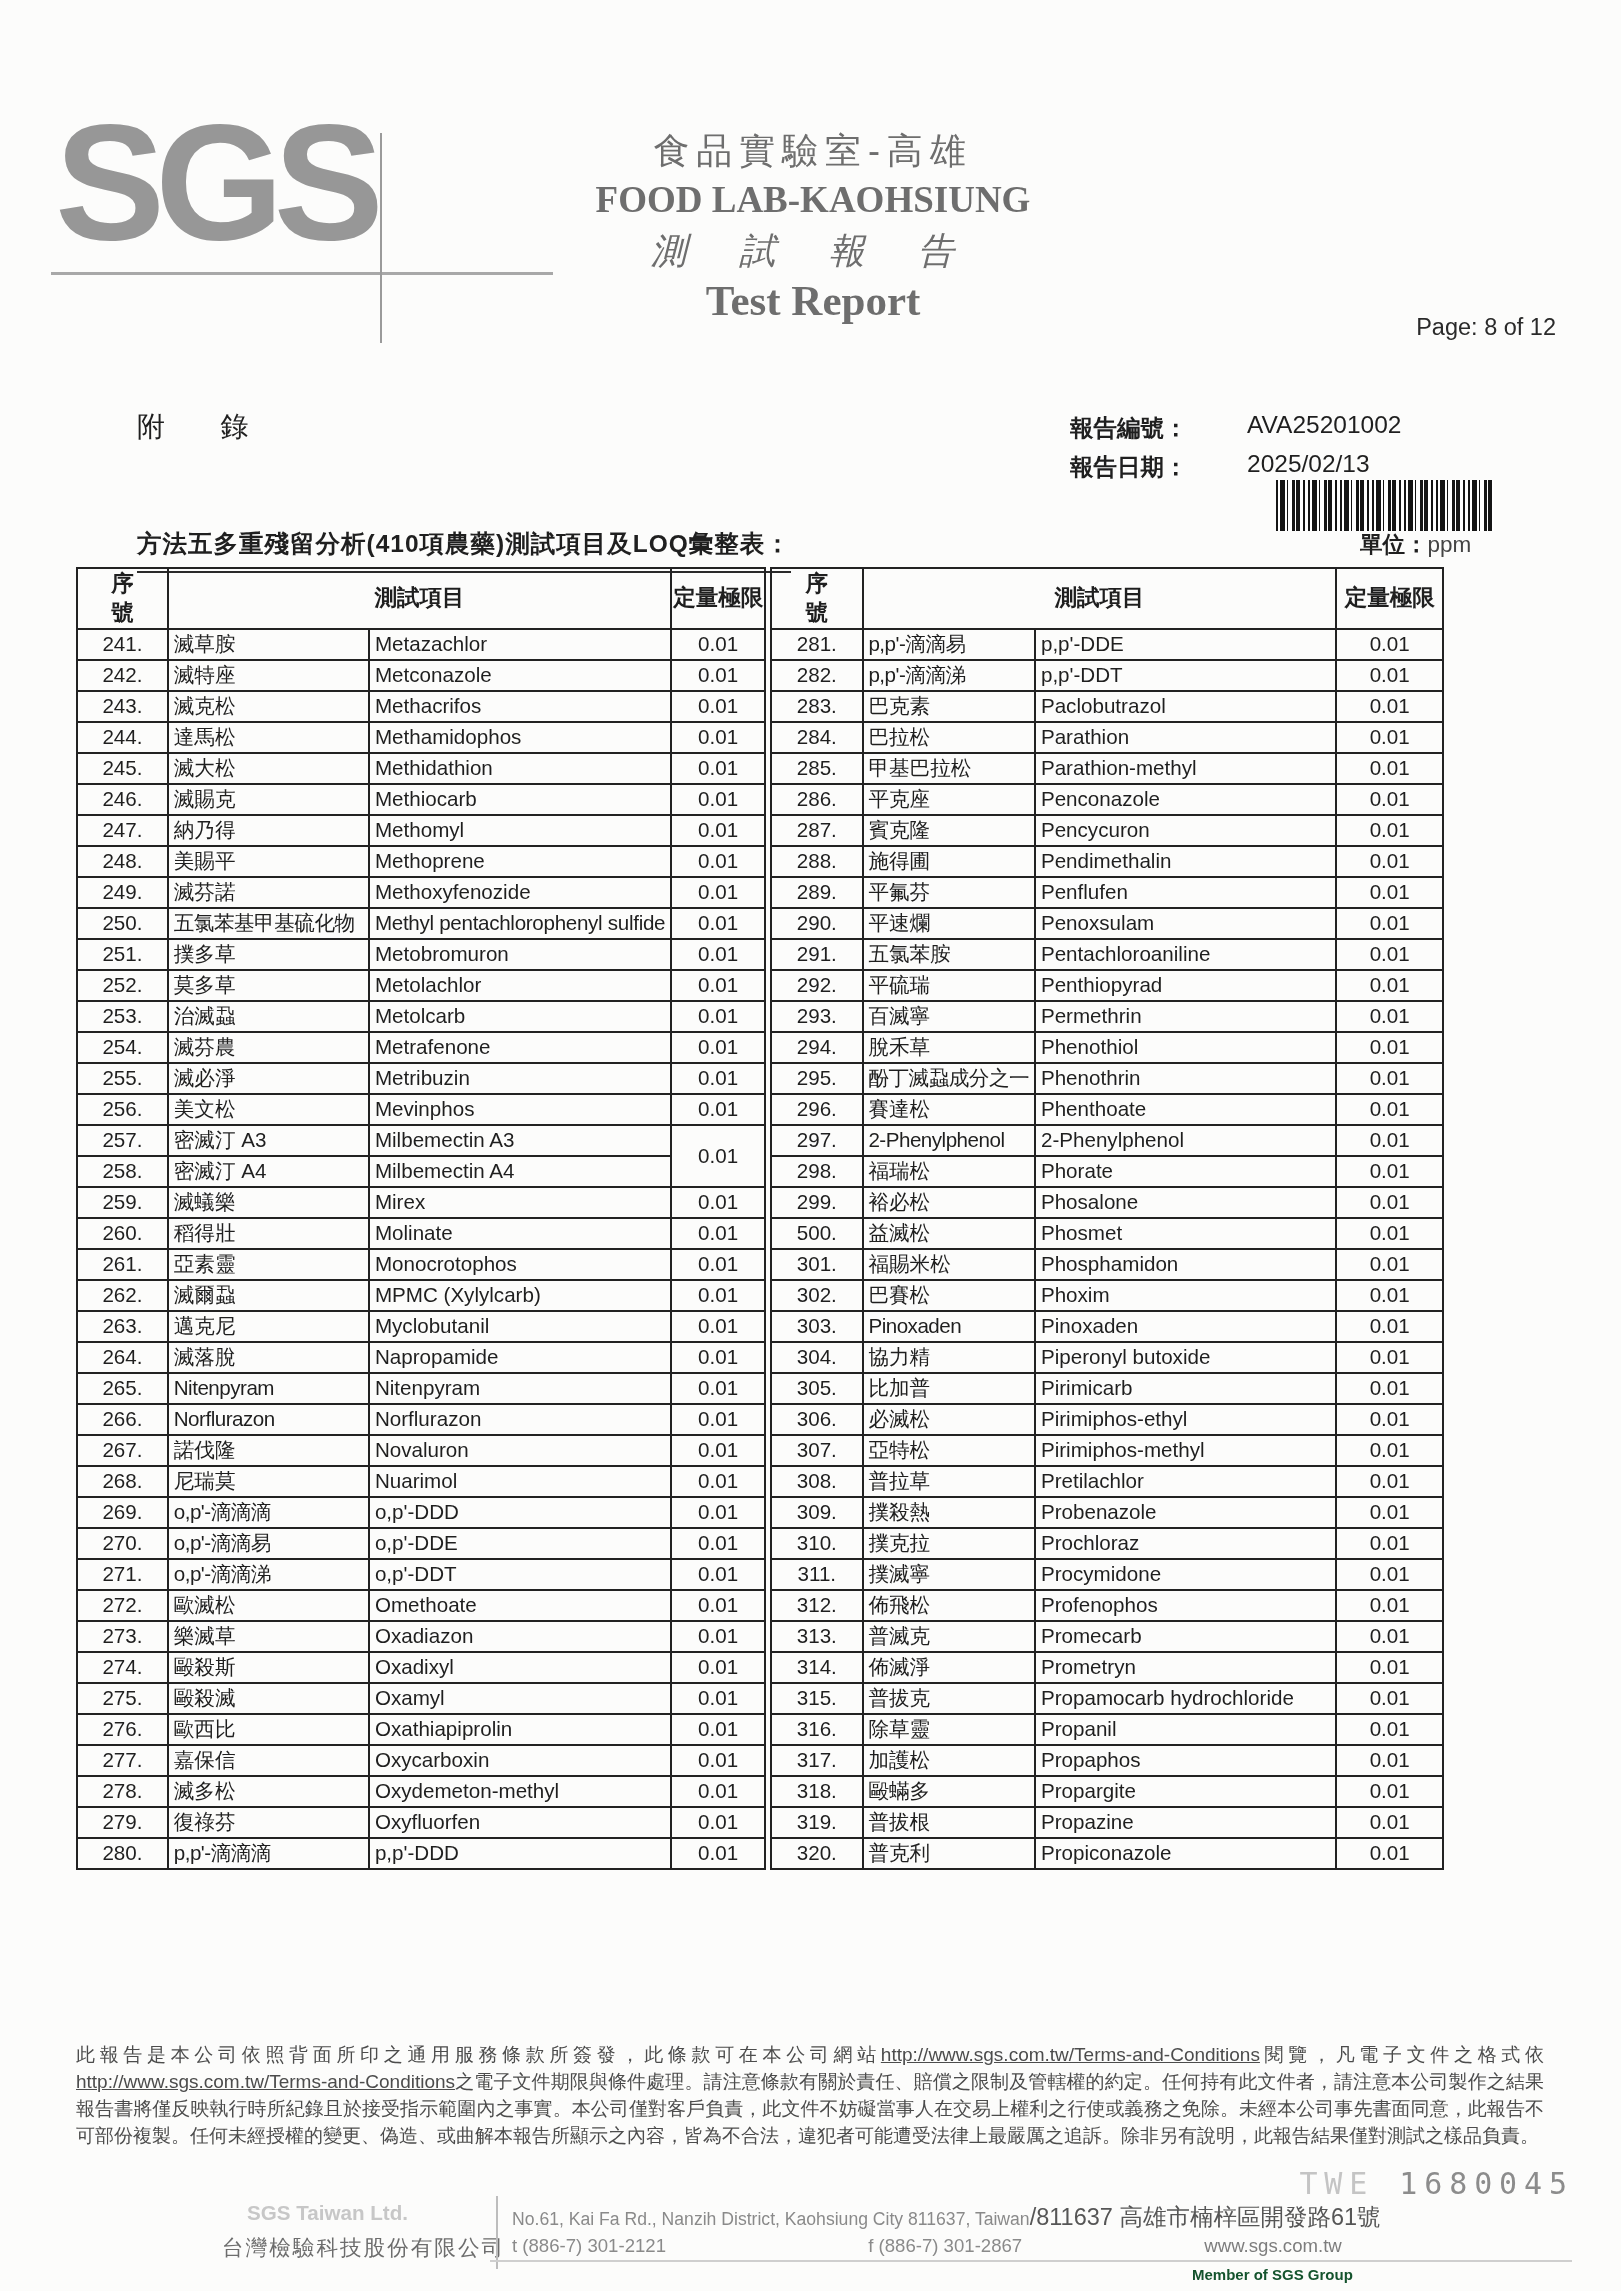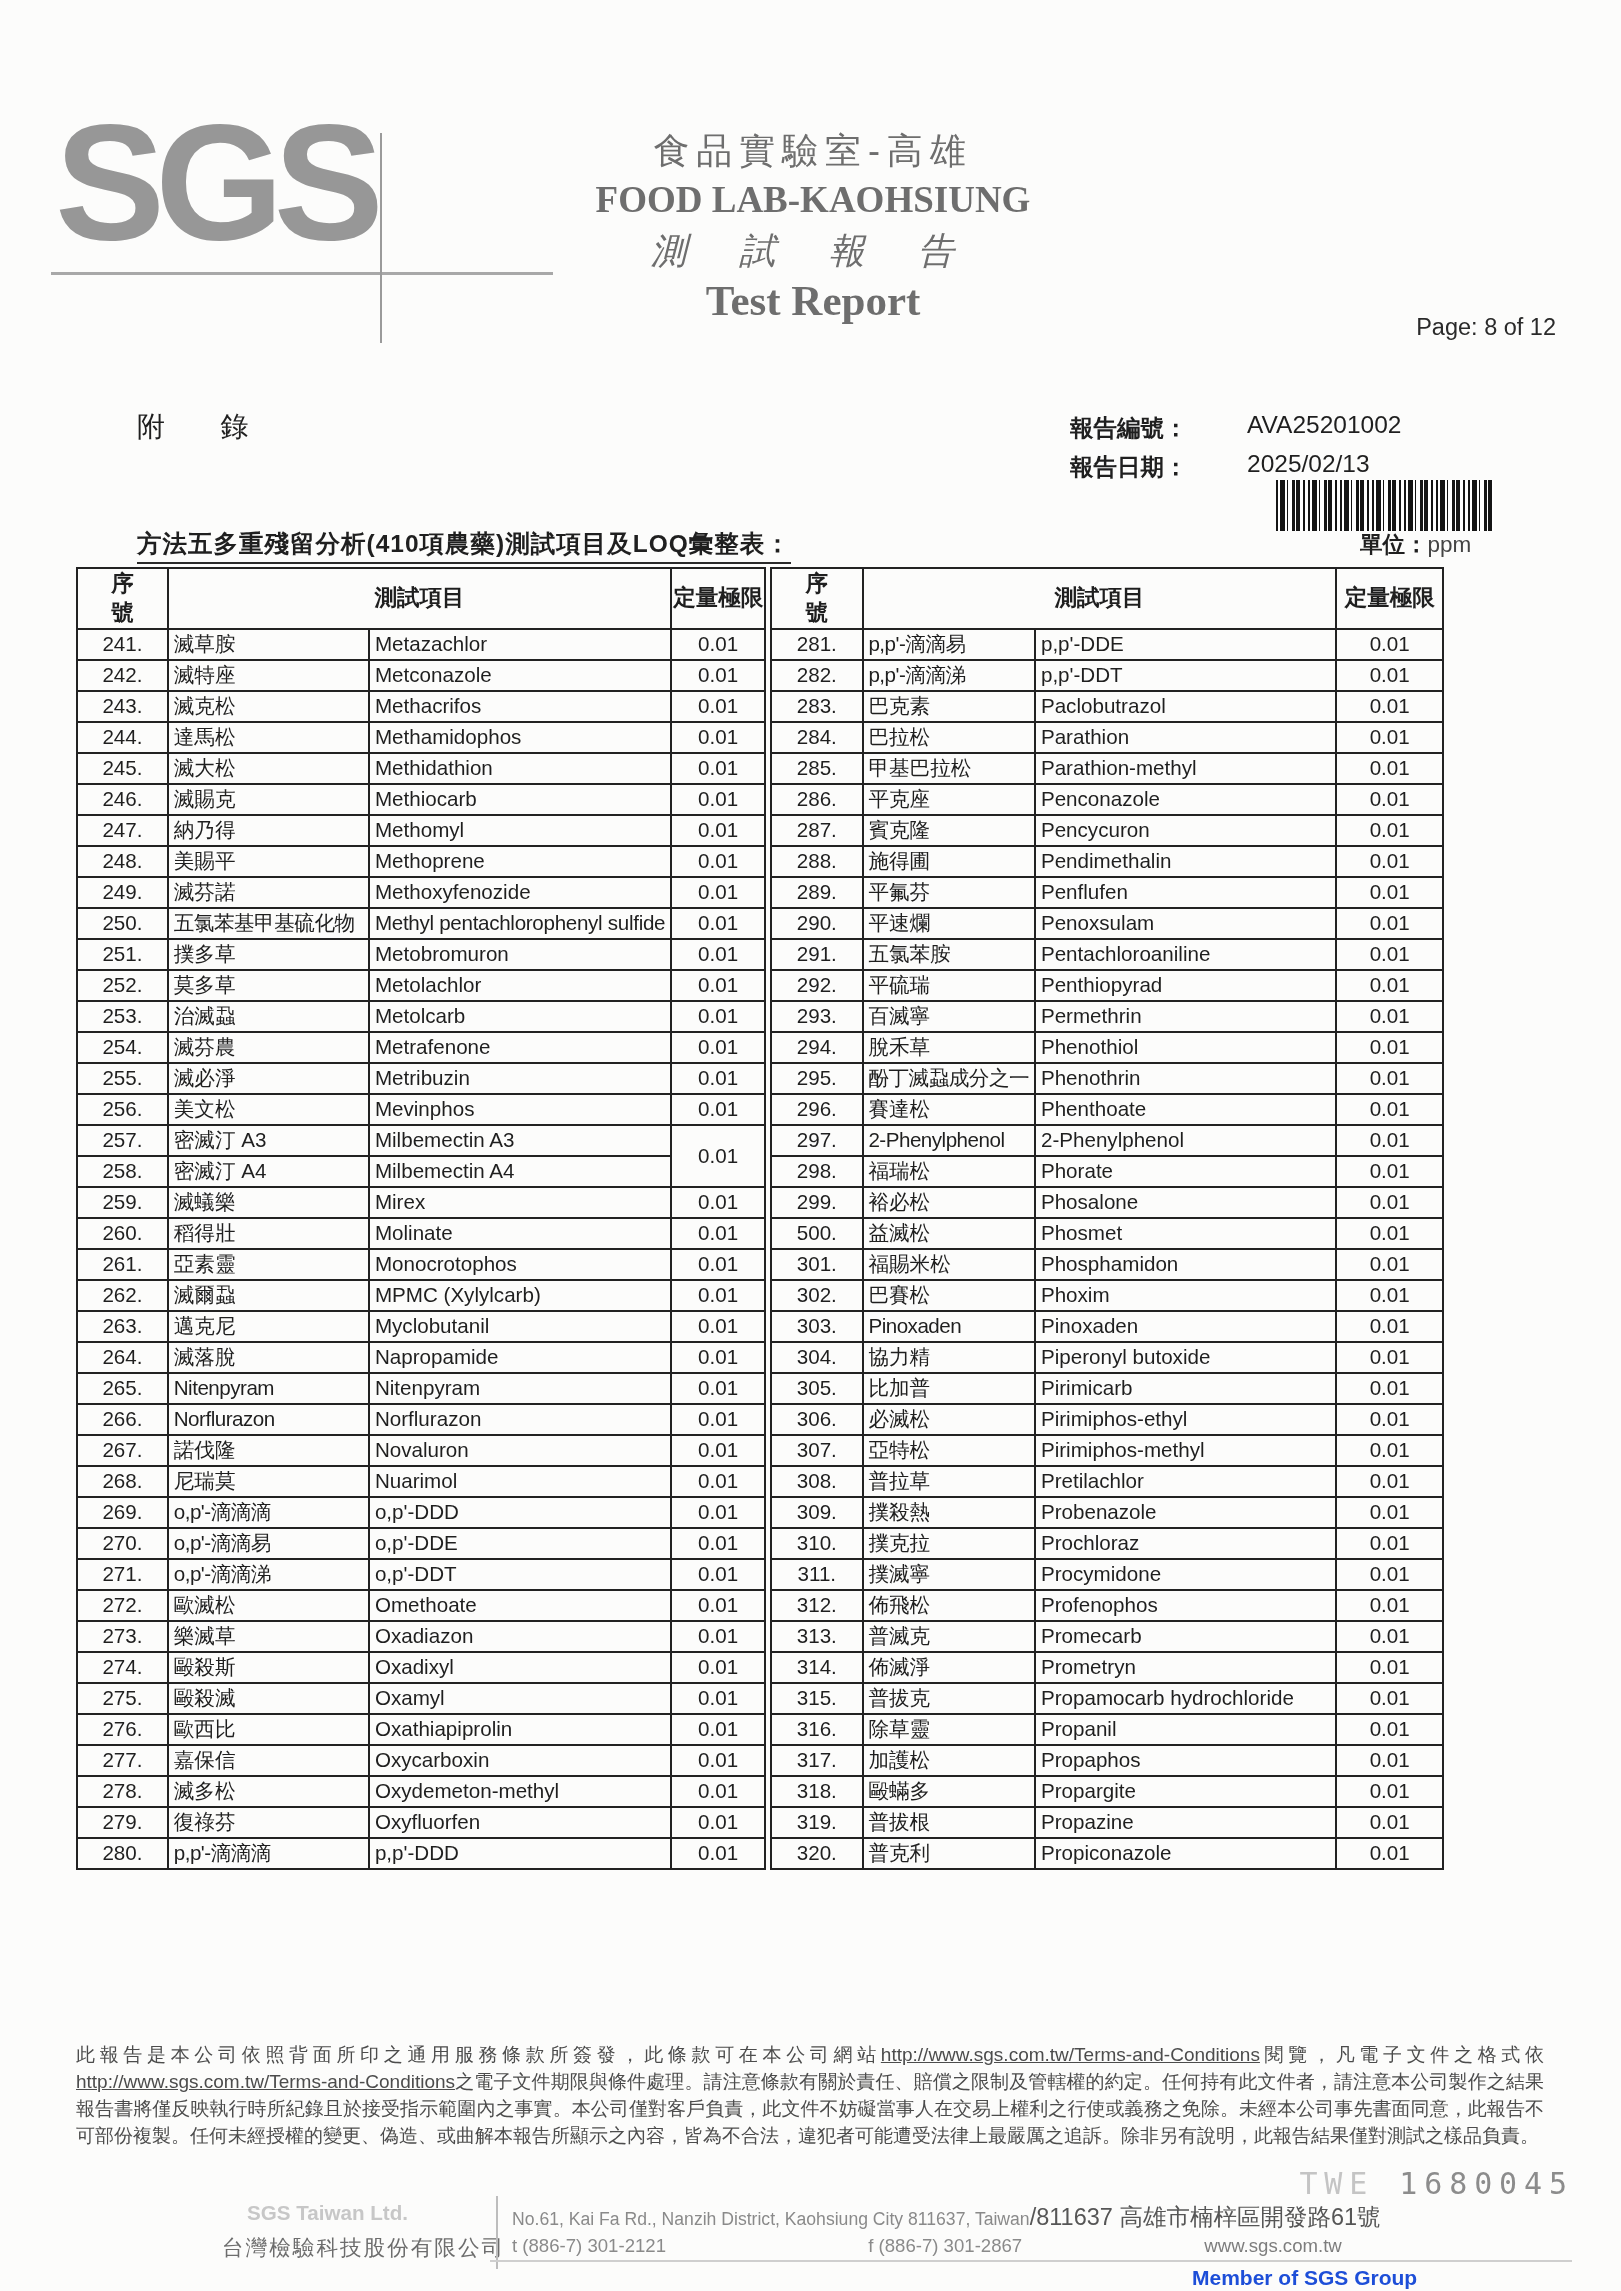--- a/index.html
+++ b/index.html
@@ -28,21 +28,21 @@
   .lbl-date{left:1070px;top:451px;} .val-date{left:1247px;top:450px;}
   .barcode{position:absolute;left:1276px;top:480px;width:218px;height:51px;
     background:repeating-linear-gradient(90deg,#151515 0 2px,#fff 2px 3.9px,#151515 3.9px 8.8px,#fff 8.8px 10.8px,
       #151515 10.8px 11.8px,#fff 11.8px 15.7px,#151515 15.7px 18.6px,#fff 18.6px 19.6px,#151515 19.6px 24.5px,#fff 24.5px 27.4px,
       #151515 27.4px 29px,#fff 29px 32px);}
   .unit{position:absolute;left:1360px;top:529px;font-size:22.5px;font-weight:bold;}
   .unit .u-val{font-weight:normal;color:#444;}
 
   
   .tbl-title{position:absolute;left:137px;top:527px;font-size:24.5px;font-weight:bold;
-             border-bottom:2px solid #2a2a2a;padding-bottom:2px;letter-spacing:1px;}
+             border-bottom:2px solid #2a2a2a;padding-bottom:11px;letter-spacing:1px;}
   .tables{position:absolute;left:76px;top:567px;width:1368px;display:flex;column-gap:3.9px;}
   table.half{border-collapse:collapse;table-layout:fixed;border:2.9px solid #222;}
   table.half th,table.half td{border:2px solid #222;overflow:hidden;white-space:nowrap;}
   table.half th{height:57px;font-size:22.5px;font-weight:bold;text-align:center;
                 white-space:normal;line-height:1.25;}
   th.th-seq{word-break:break-all;padding:0 32px;}
   table.half td{height:27px;font-size:20.6px;line-height:1;}
   td.t-seq{text-align:center;}
   td.t-zh,td.t-en{text-align:left;padding:0 4.9px;}
   td.t-loq{text-align:center;}
@@ -62,21 +62,21 @@
   .co-en{position:absolute;left:247px;top:2201px;font-size:20.6px;font-weight:bold;color:#c7c7c7;}
   .co-zh{position:absolute;left:222px;top:2233px;font-size:21.6px;color:#6d6d6d;letter-spacing:2px;}
   .f-vline{position:absolute;left:496px;top:2196px;width:2px;height:73px;background:#bdbdbd;}
   .addr{position:absolute;left:512px;top:2201px;font-size:17.6px;color:#8a8a8a;}
   .addr .addr-zh{font-size:23.5px;color:#565656;}
   .contact{position:absolute;left:512px;top:2235px;font-size:18.6px;color:#8a8a8a;}
   .contact .seg{display:inline-block;}
   .contact .seg-tel{width:351px;} .contact .seg-fax{width:331px;}
   .contact .web{color:#7d7d7d;}
   .f-hline{position:absolute;left:490px;top:2260px;width:1082px;height:2px;background:#cfcfcf;}
-  .member{position:absolute;left:1192px;top:2266px;font-size:21px;font-weight:bold;color:#1d4ed8;}
+  .member{position:absolute;left:1192px;top:2266px;font-size:15px;font-weight:bold;color:#14532d;}
 </style>
 </head>
 <body>
 
 <div class="page">
 
   <div class="logo">SGS</div>
   <div class="logo-hline"></div>
   <div class="logo-vline"></div>
   <div class="h-center">

